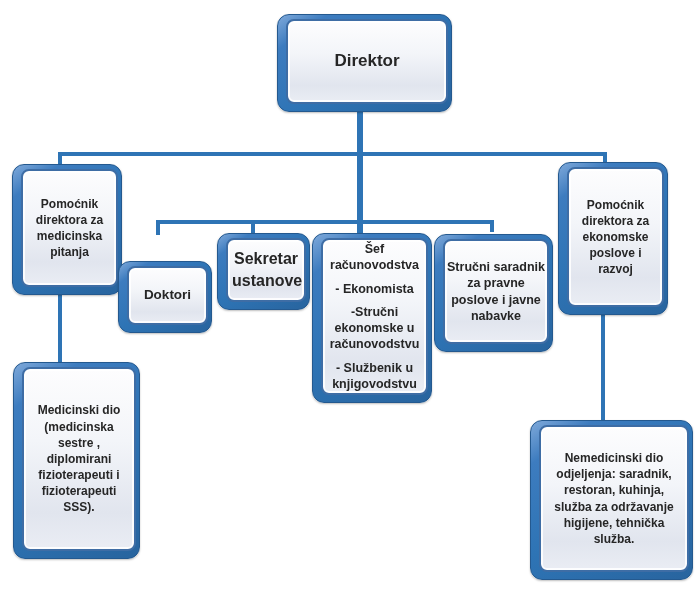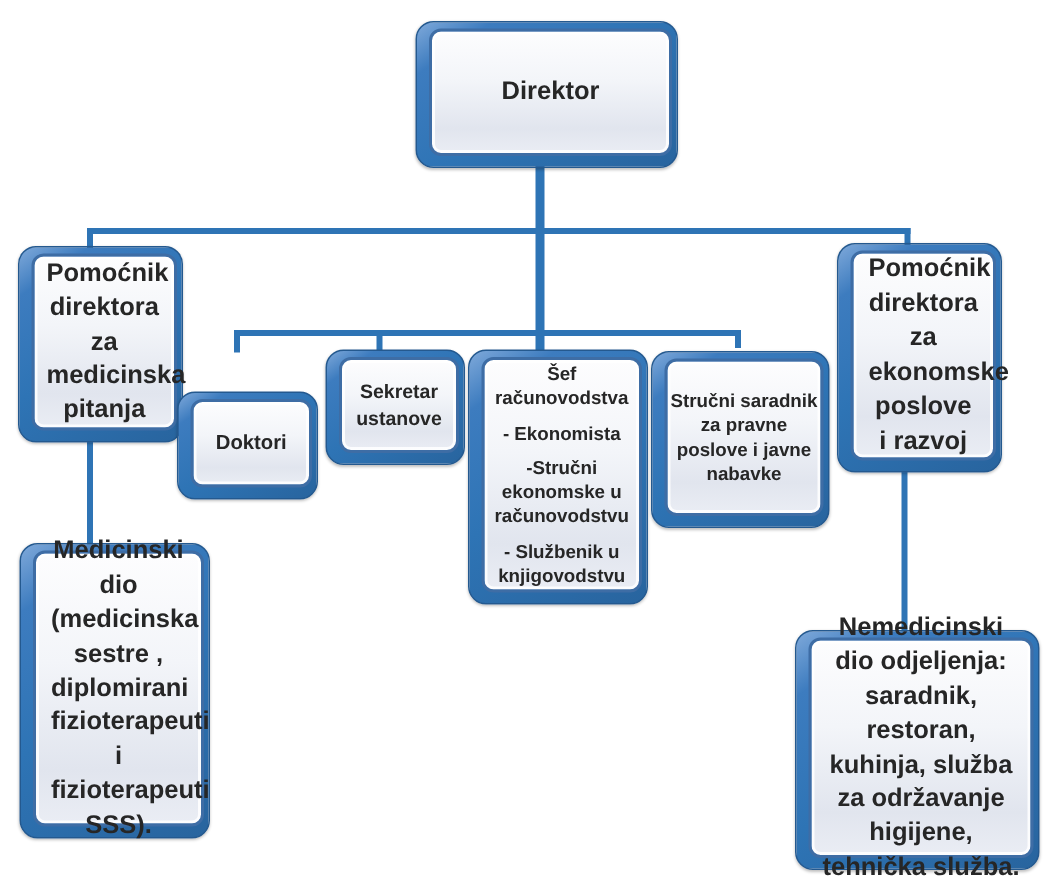--- a/index.html
+++ b/index.html
@@ -39,21 +39,21 @@
     bottom: 7px;
     border: 2px solid #3E6DA5;
     border-radius: 8px;
     background: linear-gradient(to bottom, #fdfdfe 0%, #f3f5f9 40%, #e1e5ee 80%, #eaedf4 100%);
     box-shadow: inset 0 0 0 2px rgba(255,255,255,0.85);
     display: flex;
     align-items: center;
     justify-content: center;
     text-align: center;
     color: #262626;
-    font-size: 17px;
+    font-size: 12px;
     line-height: 1.35;
     box-sizing: border-box;
     padding: 2px 4px;
   }
   .label { width: 100%; }
   .para + .para { margin-top: 7px; }
 </style>
 </head>
 <body>
 
@@ -82,21 +82,21 @@
     </div>
   </div>
 
   <div class="node" style="left:118px; top:233px; width:94px; height:72px;margin-top:28px;">
     <div class="inner" style="font-size:13.5px;">
       <div class="label">Doktori</div>
     </div>
   </div>
 
   <div class="node" style="left:217px; top:233px; width:93px; height:77px;">
-    <div class="inner" style="font-size:13px;">
+    <div class="inner" style="font-size:16px;">
       <div class="label">Sekretar ustanove</div>
     </div>
   </div>
 
   <div class="node" style="left:312px; top:233px; width:120px; height:170px;">
     <div class="inner" style="font-size:12.5px; line-height:1.3;">
       <div class="label">
         <div class="para">Šef računovodstva</div>
         <div class="para">- Ekonomista</div>
         <div class="para">-Stručni ekonomske u računovodstvu</div>

